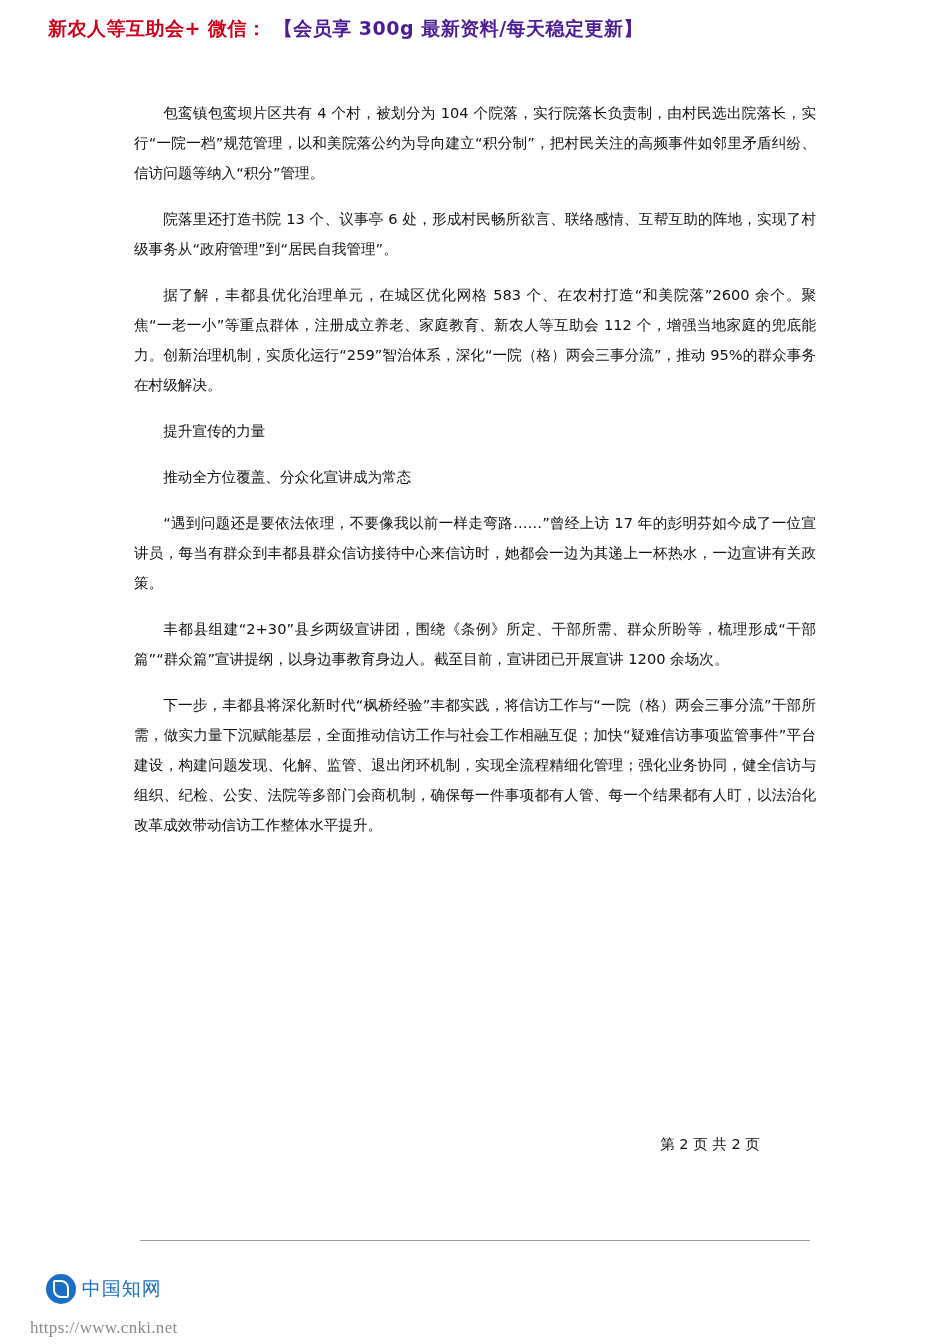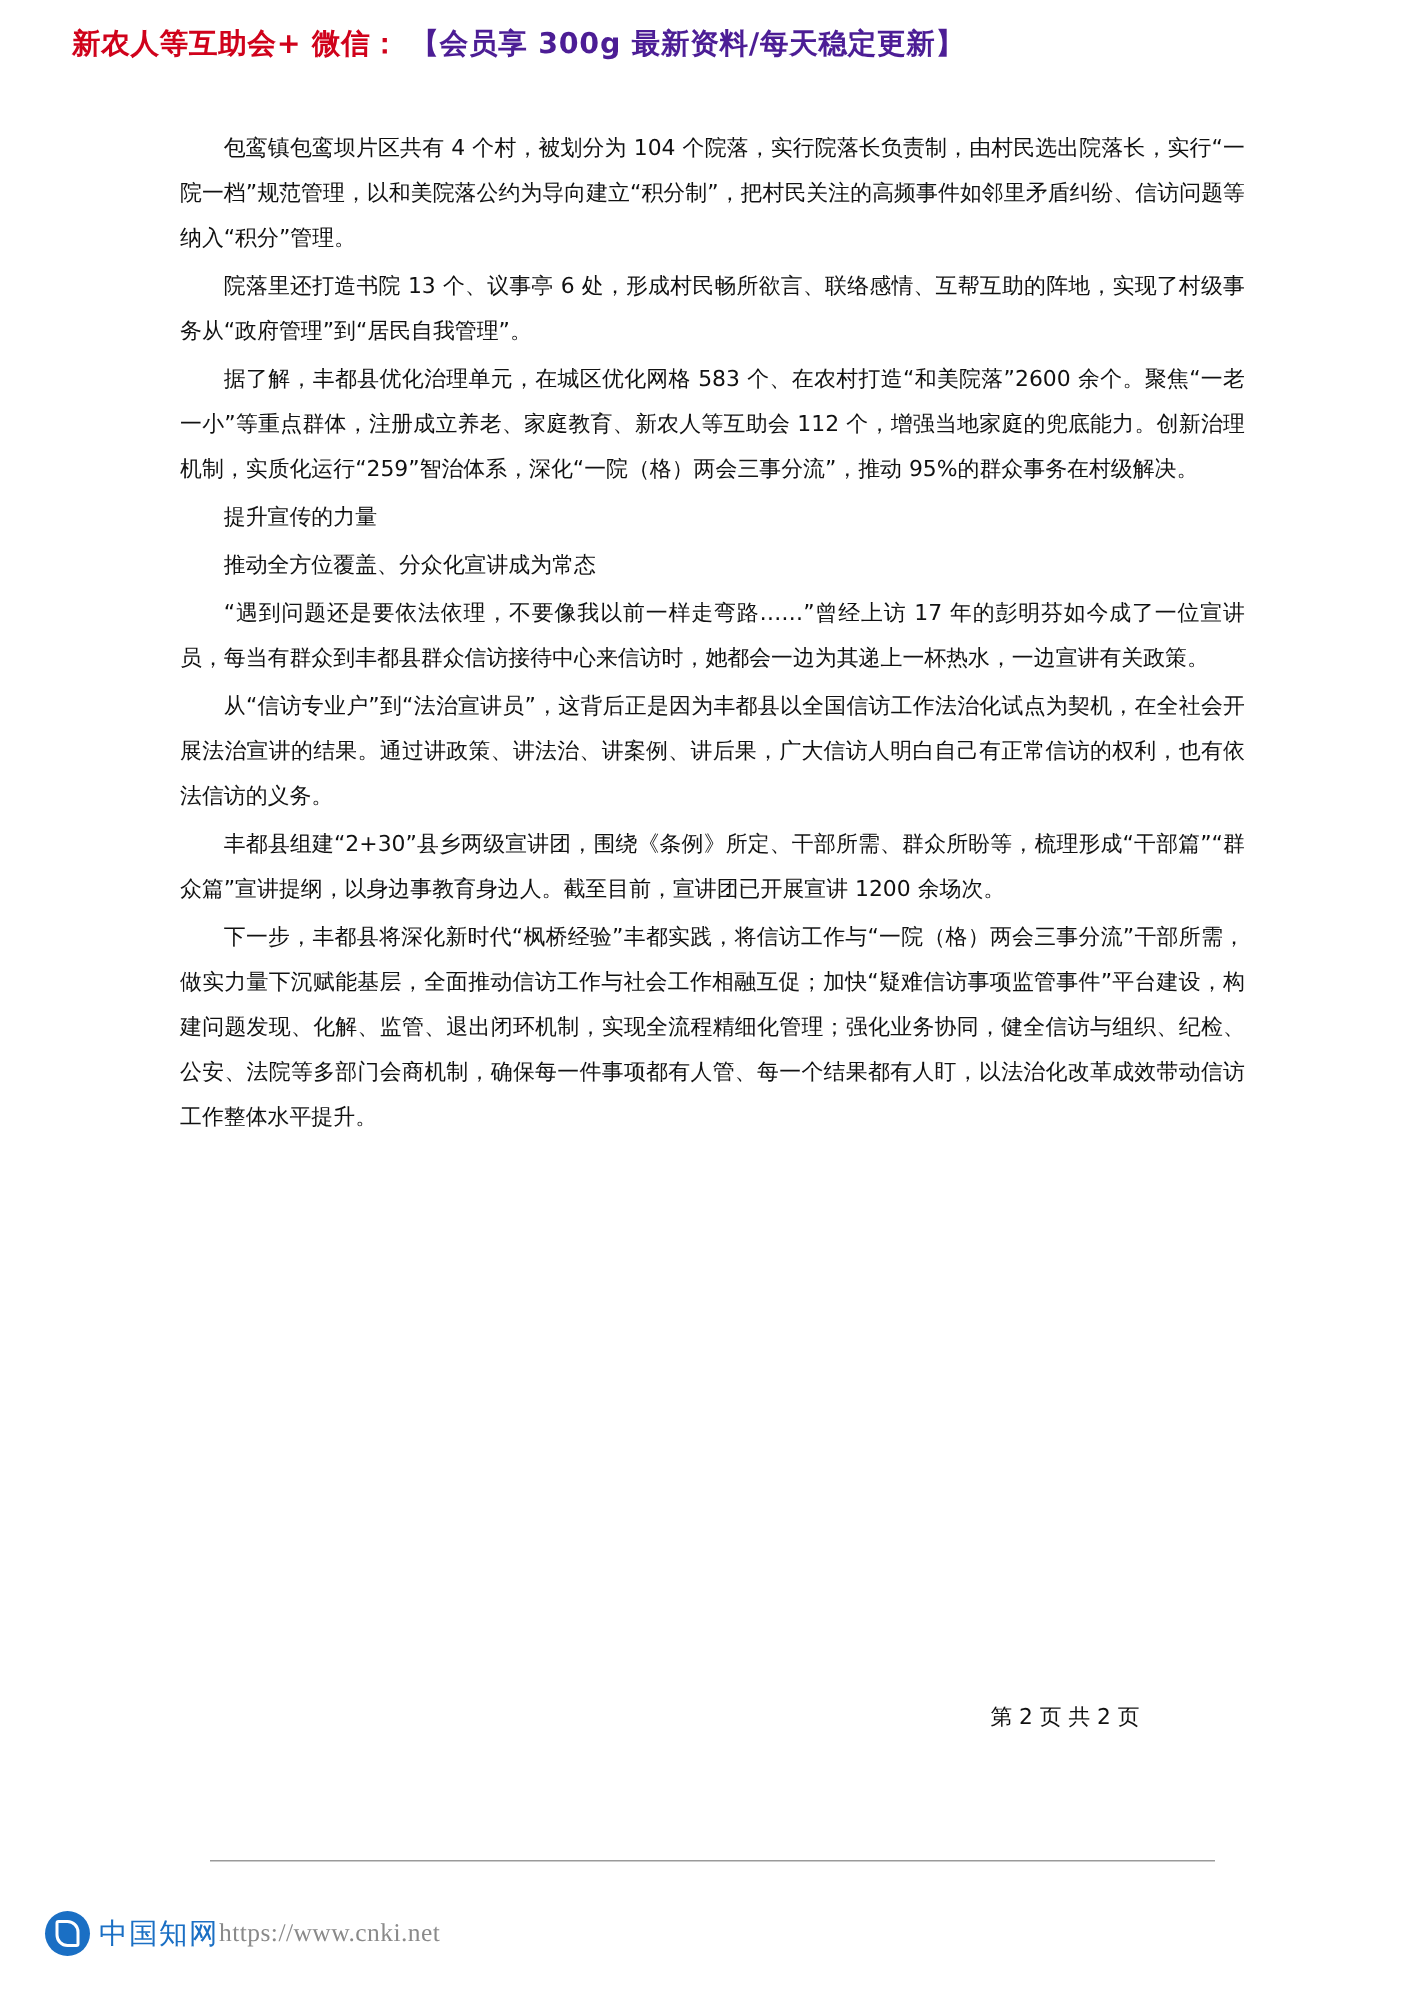--- a/index.html
+++ b/index.html
@@ -43,21 +43,21 @@
     left: 118px;
     width: 714px;
   }
   .para {
     font-family: "DejaVu Sans", sans-serif;
     font-size: 14.6px;
     line-height: 30px;
     text-align: justify;
     text-justify: inter-ideograph;
     text-indent: 2em;
-    margin: 2px;
+    margin: 16px;
     color: #111;
   }
 
   
   .page-number {
     position: absolute;
     top: 1135px;
     left: 0;
     width: 950px;
     text-align: center;
@@ -80,20 +80,22 @@
     height: 0;
   }
 
   
   .cnki-footer {
     position: absolute;
     left: 30px;
     top: 1274px;
     display: flex;
     align-items: center;
+    gap: 14px;
+    flex-direction: column;
   }
   .cnki-logo {
     display: flex;
     align-items: center;
     gap: 6px;
   }
   .cnki-mark {
     width: 30px;
     height: 30px;
     border-radius: 50%;
@@ -133,21 +135,20 @@
   <span class="promo-right">【会员享 300g 最新资料/每天稳定更新】</span>
 </div>
 
 <div class="doc-body">
   <p class="para">包鸾镇包鸾坝片区共有 4 个村，被划分为 104 个院落，实行院落长负责制，由村民选出院落长，实行“一院一档”规范管理，以和美院落公约为导向建立“积分制”，把村民关注的高频事件如邻里矛盾纠纷、信访问题等纳入“积分”管理。</p>
   <p class="para">院落里还打造书院 13 个、议事亭 6 处，形成村民畅所欲言、联络感情、互帮互助的阵地，实现了村级事务从“政府管理”到“居民自我管理”。</p>
   <p class="para">据了解，丰都县优化治理单元，在城区优化网格 583 个、在农村打造“和美院落”2600 余个。聚焦“一老一小”等重点群体，注册成立养老、家庭教育、新农人等互助会 112 个，增强当地家庭的兜底能力。创新治理机制，实质化运行“259”智治体系，深化“一院（格）两会三事分流”，推动 95%的群众事务在村级解决。</p>
   <p class="para">提升宣传的力量</p>
   <p class="para">推动全方位覆盖、分众化宣讲成为常态</p>
   <p class="para">“遇到问题还是要依法依理，不要像我以前一样走弯路……”曾经上访 17 年的彭明芬如今成了一位宣讲员，每当有群众到丰都县群众信访接待中心来信访时，她都会一边为其递上一杯热水，一边宣讲有关政策。</p>
-  <p class="para">从“信访专业户”到“法治宣讲员”，这背后正是因为丰都县以全国信访工作法治化试点为契机，在全社会开展法治宣讲的结果。通过讲政策、讲法治、讲案例、讲后果，广大信访人明白自己有正常信访的权利，也有依法信访的义务。</p>
   <p class="para">丰都县组建“2+30”县乡两级宣讲团，围绕《条例》所定、干部所需、群众所盼等，梳理形成“干部篇”“群众篇”宣讲提纲，以身边事教育身边人。截至目前，宣讲团已开展宣讲 1200 余场次。</p>
   <p class="para">下一步，丰都县将深化新时代“枫桥经验”丰都实践，将信访工作与“一院（格）两会三事分流”干部所需，做实力量下沉赋能基层，全面推动信访工作与社会工作相融互促；加快“疑难信访事项监管事件”平台建设，构建问题发现、化解、监管、退出闭环机制，实现全流程精细化管理；强化业务协同，健全信访与组织、纪检、公安、法院等多部门会商机制，确保每一件事项都有人管、每一个结果都有人盯，以法治化改革成效带动信访工作整体水平提升。</p>
 </div>
 
 <div class="page-number">
   <span class="page-number-inner">第 2 页  共 2 页</span>
 </div>
 
 <div class="bottom-rule"></div>
 

